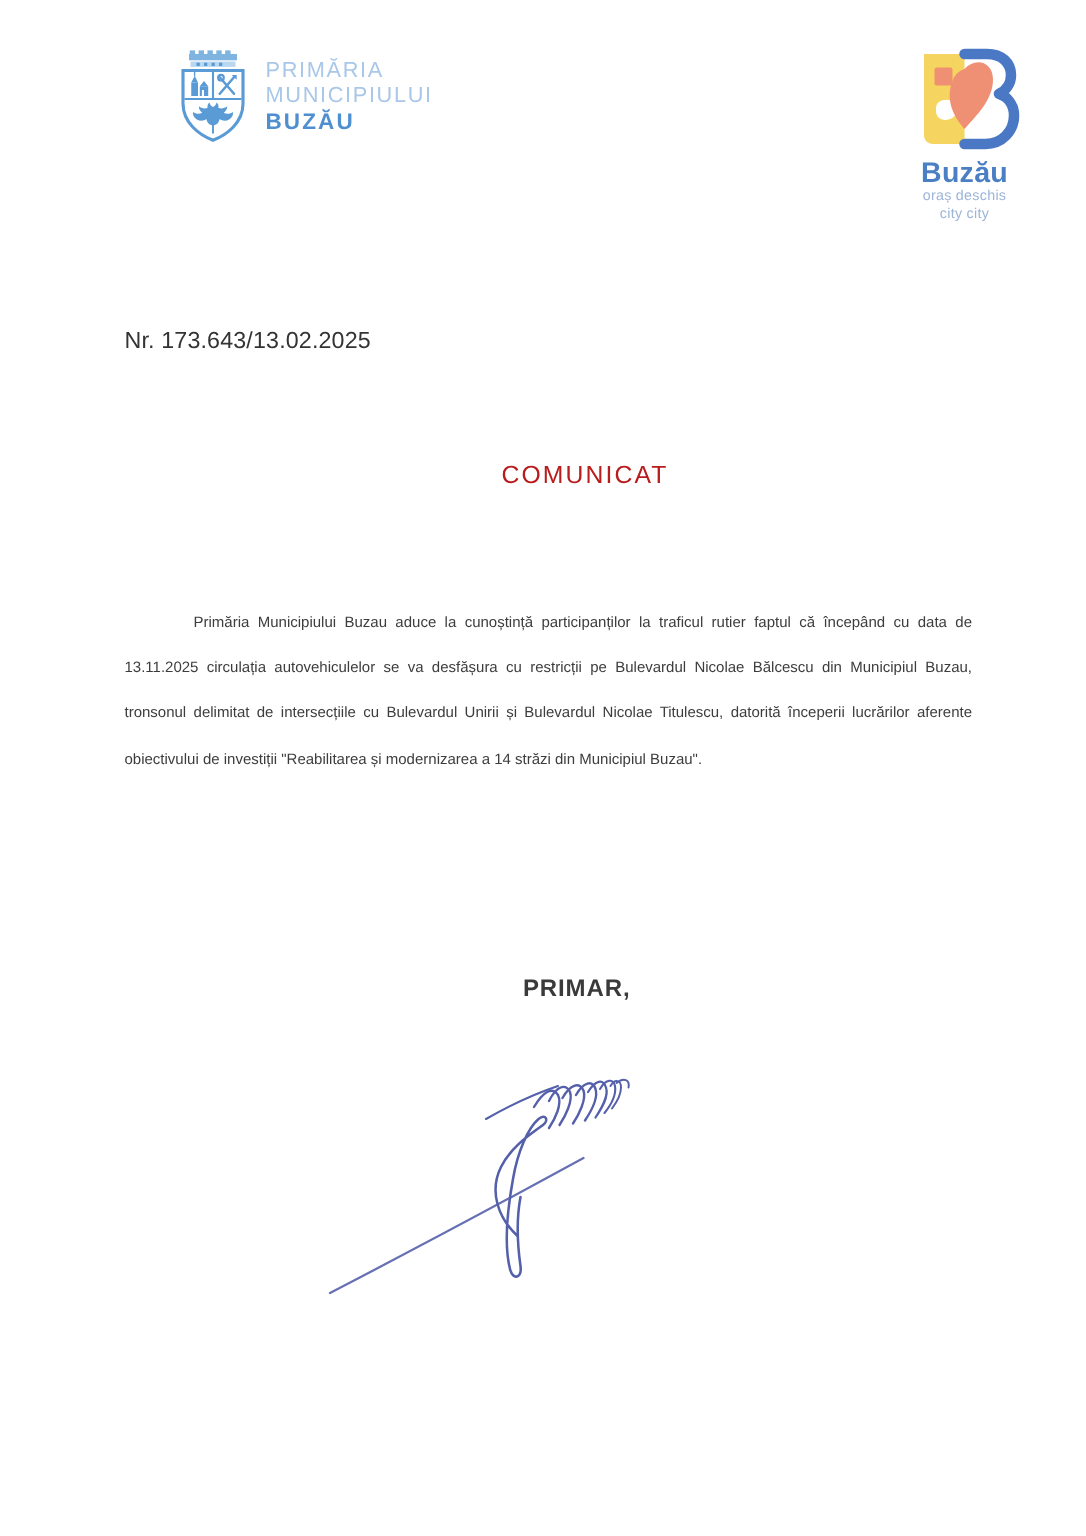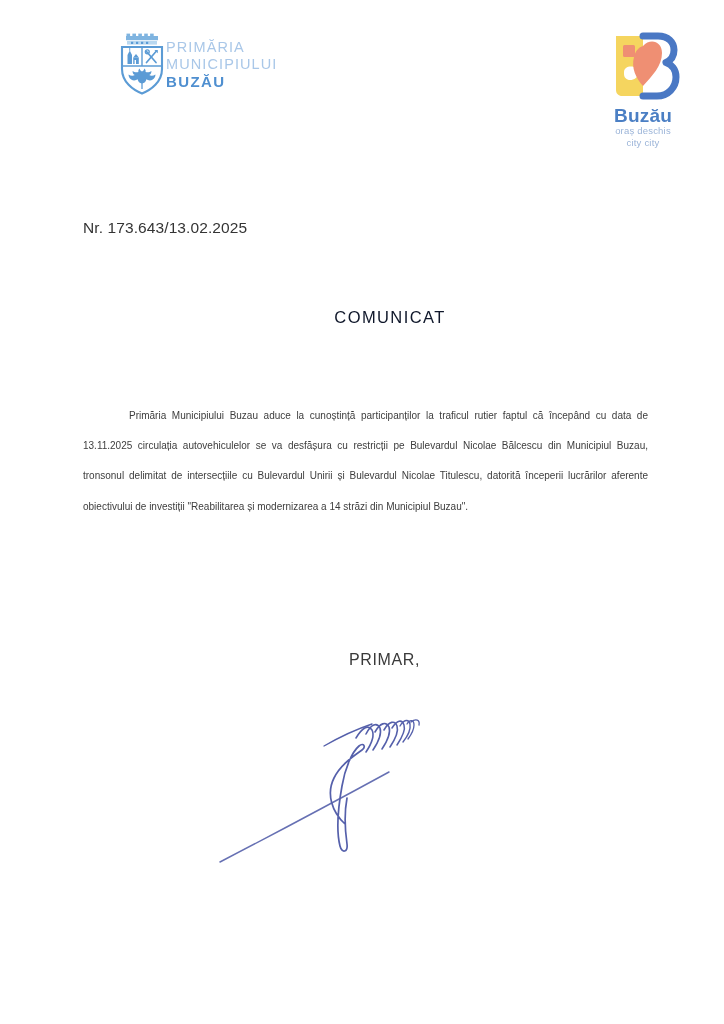--- a/index.html
+++ b/index.html
@@ -31,20 +31,21 @@
     width: 724px;
     height: 170px;
   }
 
   .logo-left {
     position: absolute;
     left: 118px;
     top: 33px;
     display: flex;
     align-items: center;
+    gap: 11px;
     justify-content: center;
   }
   .crest {
     width: 48px;
     height: 62px;
     flex: 0 0 auto;
   }
   .logo-left-text {
     line-height: 1.18;
     padding-top: 2px;
@@ -103,21 +104,21 @@
   }
 
   .doc-title {
     position: absolute;
     left: 0;
     top: 308px;
     width: 724px;
     text-align: center;
     font-size: 16.5px;
     letter-spacing: 1.4px;
-    color: #0f172a;
+    color: #b91c1c;
     padding-left: 56px;
     box-sizing: border-box;
   }
 
   .body-text {
     position: absolute;
     left: 83px;
     top: 401px;
     width: 565px;
     font-size: 10px;
@@ -130,20 +131,21 @@
   }
 
   .sign-block {
     position: absolute;
     left: 0;
     top: 651px;
     width: 724px;
     text-align: center;
     padding-left: 45px;
     box-sizing: border-box;
+    font-weight: bold;
   }
   .sign-role {
     font-size: 16px;
     letter-spacing: 0.6px;
     color: #3a3a3a;
   }
   .sign-name {
     font-size: 15.5px;
     color: #3a3a3a;
     margin-top: 9px;

